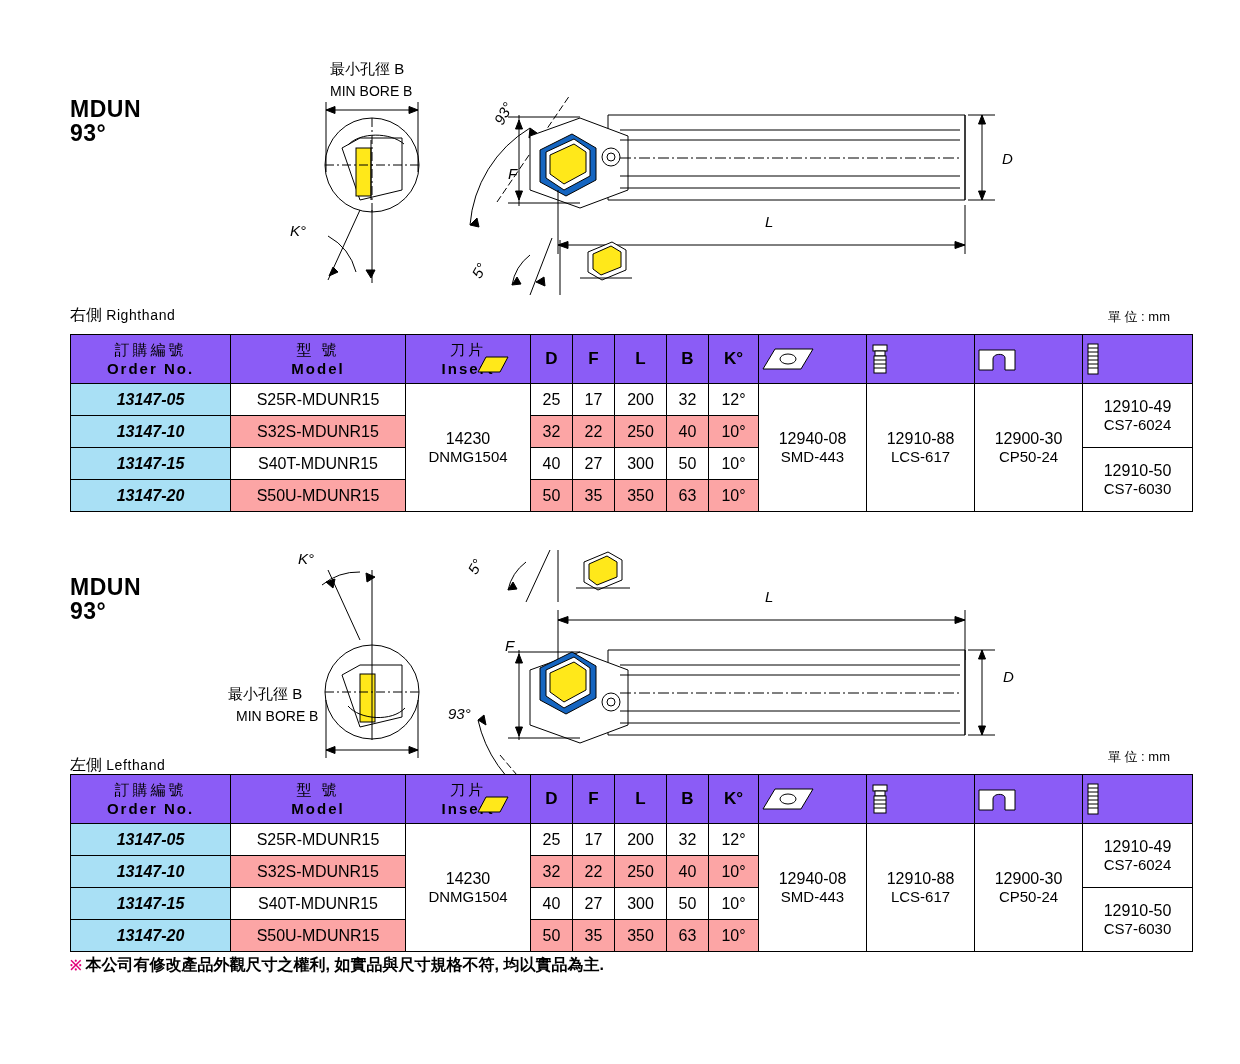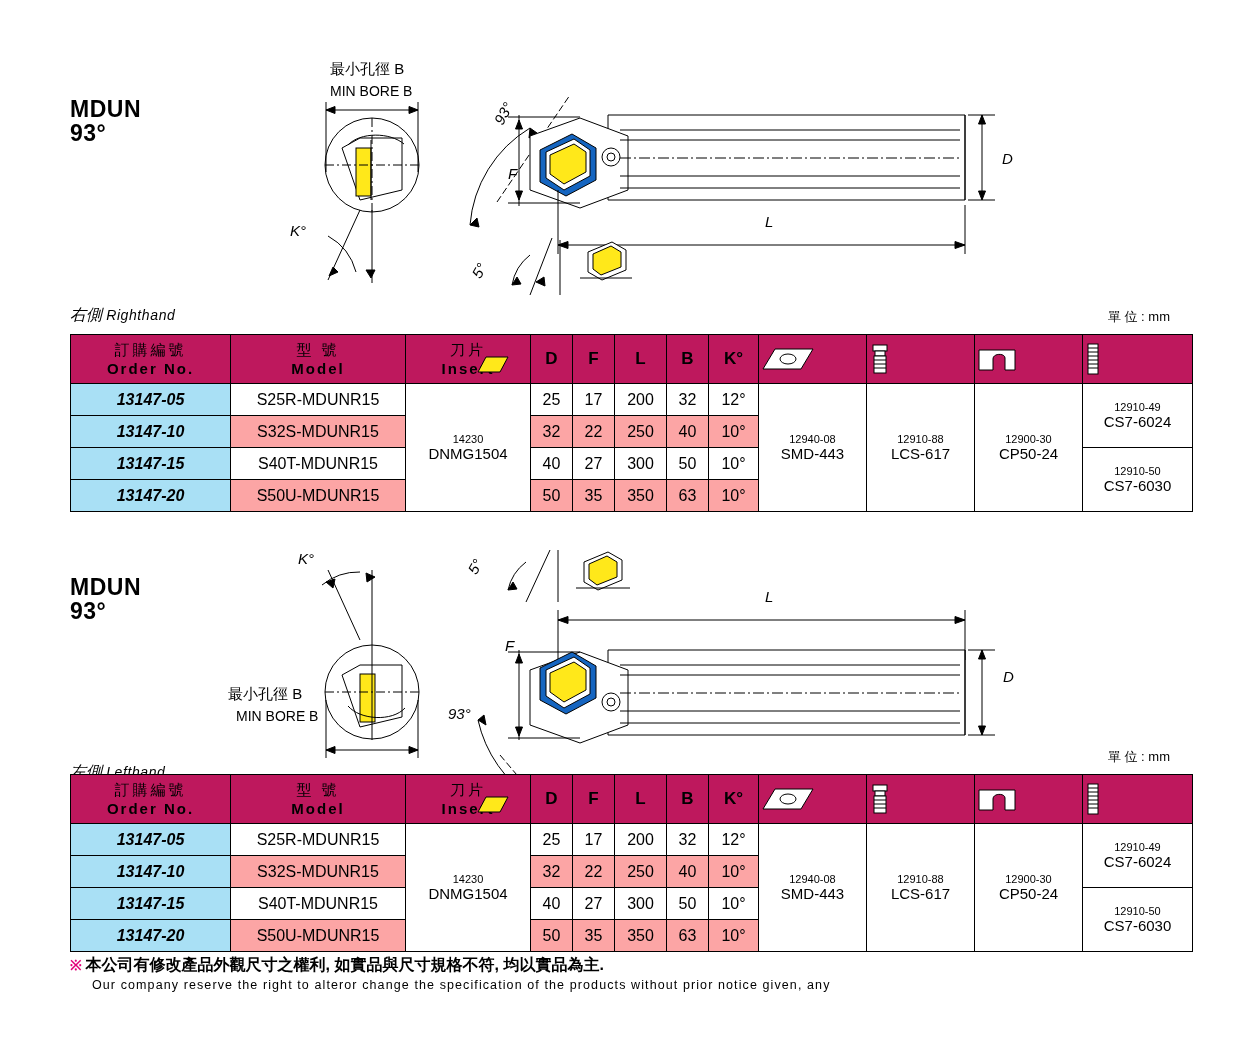--- a/index.html
+++ b/index.html
@@ -12,51 +12,51 @@
     overflow:hidden;
   }
   .section{position:absolute;left:0;width:1240px;}
   .title-block{position:absolute;font-weight:bold;font-size:23px;line-height:24px;letter-spacing:.5px;}
   .diagram{position:absolute;}
   .lbl{position:absolute;font-size:14px;white-space:nowrap;}
   .lbl-cn{position:absolute;font-size:15px;white-space:nowrap;}
   .lbl-it{position:absolute;font-size:15px;font-style:italic;white-space:nowrap;}
 
   
-  .tbl-head{position:absolute;font-size:15px;font-style:italic;}
+  .tbl-head{position:absolute;font-size:15px;}
   .tbl-head .cn{font-size:16px;}
   .tbl-head .en{font-size:14px;letter-spacing:.6px;}
   .unit{position:absolute;font-size:13px;right:12px;margin-left:16px;}
   table.spec{
     position:absolute;
     border-collapse:collapse;
     table-layout:fixed;
     background:#ffffff;
   }
   table.spec td,table.spec th{
     border:1px solid #000;
     text-align:center;
     vertical-align:middle;
     font-size:16px;
     padding:0;
   }
   table.spec thead th{
-    background:#be185d;
+    background:#8b5cf6;
     height:48px;
     font-weight:normal;
   }
   th .hd-cn{display:block;font-size:15px;letter-spacing:3px;}
   th .hd-en{display:block;font-size:15px;letter-spacing:2px;font-weight:bold;}
   th .hd-one{display:block;font-size:17px;font-weight:bold;}
   td.order{background:#a9e0f5;font-style:italic;font-weight:bold;font-size:17px;height:31px;}
   td.model{font-size:17px;}
   td.blue{background:#fca5a5;}
   td.num{font-size:16px;}
   .two-line{line-height:1.15;}
-  .two-line .l1{display:block;font-size:11px;}
+  .two-line .l1{display:block;font-size:16px;}
   .two-line .l2{display:block;font-size:15px;}
 
   .footer{position:absolute;left:70px;font-size:14px;}
   .footer .cn{font-size:16px;font-weight:bold;text-align:center;}
   .footer .star{color:#e2007a;font-weight:bold;}
   .footer .en{display:block;font-size:12.5px;letter-spacing:1.1px;line-height:18px;margin-left:22px;}
 
   svg{display:block;overflow:visible;}
 </style>
 </head>
@@ -400,21 +400,21 @@
 
   <div class="lbl-it" style="left:298px;top:10px;">K°</div>
   <div class="lbl-it" style="left:468px;top:18px;transform:rotate(-60deg);">5°</div>
   <div class="lbl-it" style="left:765px;top:48px;">L</div>
   <div class="lbl-it" style="left:505px;top:97px;">F</div>
   <div class="lbl-it" style="left:1003px;top:128px;">D</div>
   <div class="lbl-it" style="left:448px;top:165px;">93°</div>
   <div class="lbl-cn" style="left:228px;top:145px;">最小孔徑 B</div>
   <div class="lbl" style="left:236px;top:168px;">MIN BORE B</div>
 
-  <div class="tbl-head" style="left:70px;top:222px;">
+  <div class="tbl-head" style="left:70px;top:215px;">
     <span class="cn">左側</span>
     <span class="en">Lefthand</span>
   </div>
   <div class="unit" style="top:208px;right:70px;">單 位 : mm</div>
 
   <table class="spec" style="left:70px;top:234px;width:1100px;">
     <colgroup>
       <col style="width:160px">
         <col style="width:175px">
         <col style="width:125px">
@@ -565,14 +565,13 @@
         <td class="num blue">63</td>
         <td class="num blue">10°</td>
       </tr>
     </tbody>
   </table>
 </div>
 
 <div class="footer" style="top:955px;">
   <span class="star">※</span>
   <span class="cn">本公司有修改產品外觀尺寸之權利, 如實品與尺寸規格不符, 均以實品為主.</span>
-  <span class="en">Our company reserve the right to alteror change the specification of the products without prior notice given, any</span>
 </div>
 
 </body></html>

